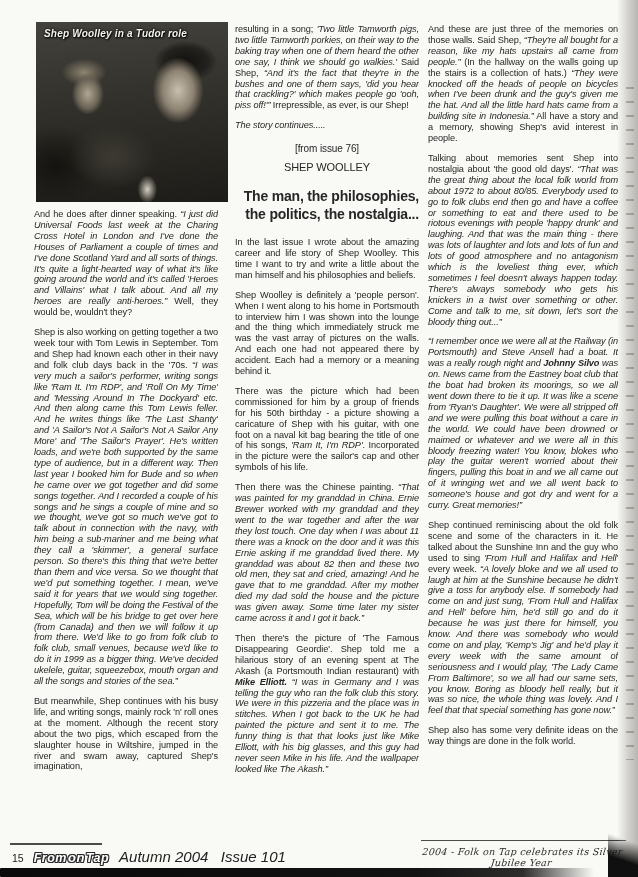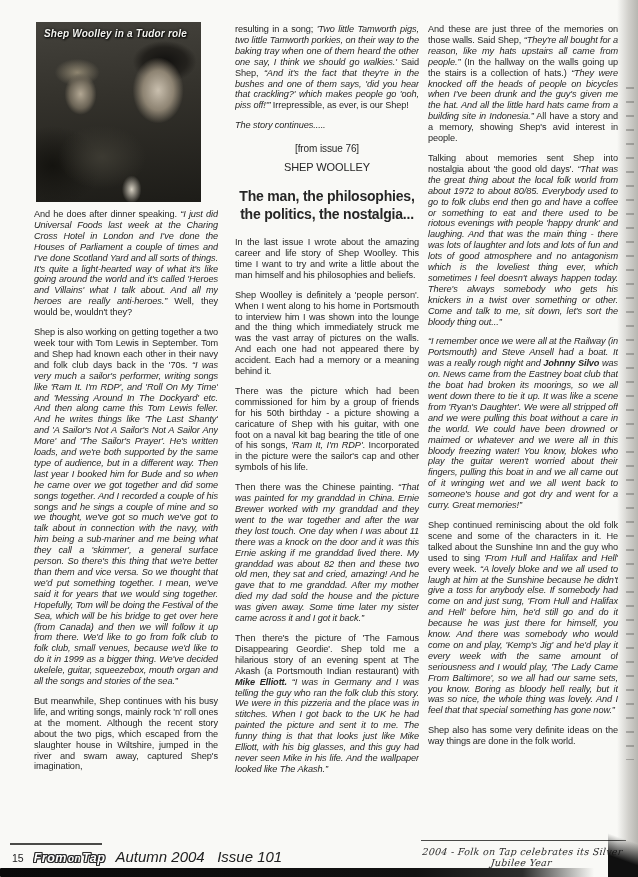--- a/index.html
+++ b/index.html
@@ -1,19 +1,19 @@
 <!DOCTYPE html>
 <html><head>
 <meta charset="utf-8">
 <style>
   html,body{margin:0;padding:0;background:#e8e8e6;}
   .page{position:relative;width:638px;height:877px;background:#f9f9f6;overflow:hidden;
         font-family:"Liberation Sans", sans-serif;color:#262626;}
   
-  .photo{position:absolute;left:36px;top:22px;width:165px;height:180px;overflow:hidden;
+  .photo{position:absolute;left:36px;top:22px;width:192px;height:180px;overflow:hidden;
     background:
       radial-gradient(ellipse 34px 44px at 74% 38%, #c9bfae 0%, #8d8372 45%, rgba(40,38,34,0) 75%),
       radial-gradient(ellipse 40px 26px at 78% 22%, #12110f 0%, #23211d 55%, rgba(35,33,29,0) 80%),
       radial-gradient(ellipse 20px 26px at 27% 40%, #b2a793 0%, #6b6456 55%, rgba(40,38,34,0) 80%),
       radial-gradient(ellipse 30px 18px at 25% 28%, #8e8570 0%, rgba(40,38,34,0) 75%),
       radial-gradient(ellipse 55px 40px at 40% 75%, #3c3a32 0%, rgba(30,28,24,0) 80%),
       radial-gradient(ellipse 14px 20px at 58% 93%, #d6d0c2 0%, rgba(30,28,24,0) 70%),
       radial-gradient(ellipse 60px 50px at 10% 80%, #14130f 0%, rgba(30,28,24,0) 80%),
       linear-gradient(175deg,#44423c 0%, #34322c 40%, #1d1c18 100%);}
   .photo-caption{position:absolute;left:8px;top:6px;font-size:10px;font-weight:700;font-style:italic;
@@ -23,31 +23,31 @@
        letter-spacing:-0.1px;overflow:hidden;}
   .col-left{left:34px;top:209px;width:184px;height:626px;}
   .col-middle{left:235px;top:24px;width:184px;height:814px;}
   .col-right{left:428px;top:24px;width:190px;height:810px;}
   .blk{margin:0 0 9px 0;}
   .em{font-style:italic;}
   .strong{font-weight:700;font-style:italic;}
   .italic-line{font-style:italic;margin-bottom:13px;}
   .center-small{text-align:center;font-size:10px;margin-bottom:3px;}
   .title{text-align:center;font-weight:400;font-size:11px;line-height:18px;margin:0 0 12px;}
-  .subhead{font-weight:700;font-size:14px;line-height:17.5px;letter-spacing:-0.2px;margin:0 0 14px;text-align:center;}
+  .subhead{font-weight:700;font-size:14px;line-height:17.5px;letter-spacing:-0.2px;margin:0 0 14px;text-align:right;}
   
   .rule{position:absolute;background:#4a4a48;height:1px;}
   .rule-left{left:10px;top:843px;width:92px;height:2px;}
   .rule-right{left:421px;top:840px;width:205px;}
   .footer-left{position:absolute;left:12px;top:848px;display:flex;align-items:baseline;gap:10px;}
   .page-num{font-size:10.5px;color:#222;}
   .logo{font-weight:700;font-style:italic;font-size:12.5px;color:#fff;letter-spacing:0.5px;
     text-shadow:-1px 0 #2a2a2a,1px 0 #2a2a2a,0 -1px #2a2a2a,0 1px #2a2a2a,
                 -1px -1px #2a2a2a,1px 1px #2a2a2a,1px -1px #2a2a2a,-1px 1px #2a2a2a;}
-  .logo-on{font-size:10px;margin:0 1px;}
+  .logo-on{font-size:13px;margin:0 1px;}
   .issue{font-style:italic;font-size:15px;color:#222;white-space:pre;}
   .footer-right{position:absolute;left:416px;top:846px;width:212px;text-align:center;
     font-family:"DejaVu Serif", serif;font-style:italic;font-size:9.5px;color:#2c2c2c;
     letter-spacing:0.3px;transform:skewX(-6deg);}
   
   .scan-edge{position:absolute;right:0;top:0;width:21px;height:877px;
     background:linear-gradient(to right, rgba(150,150,146,0) 0%, rgba(160,158,152,0.45) 55%, #b7b6b1 100%);}
   .scan-edge-marks{position:absolute;right:4px;top:80px;width:8px;height:680px;opacity:0.35;
     background:repeating-linear-gradient(to bottom, transparent 0 7px, #4c4c49 7px 9px, transparent 9px 14px);}
   .scan-bar{position:absolute;left:0;bottom:0;width:594px;height:9px;border-radius:1px;

